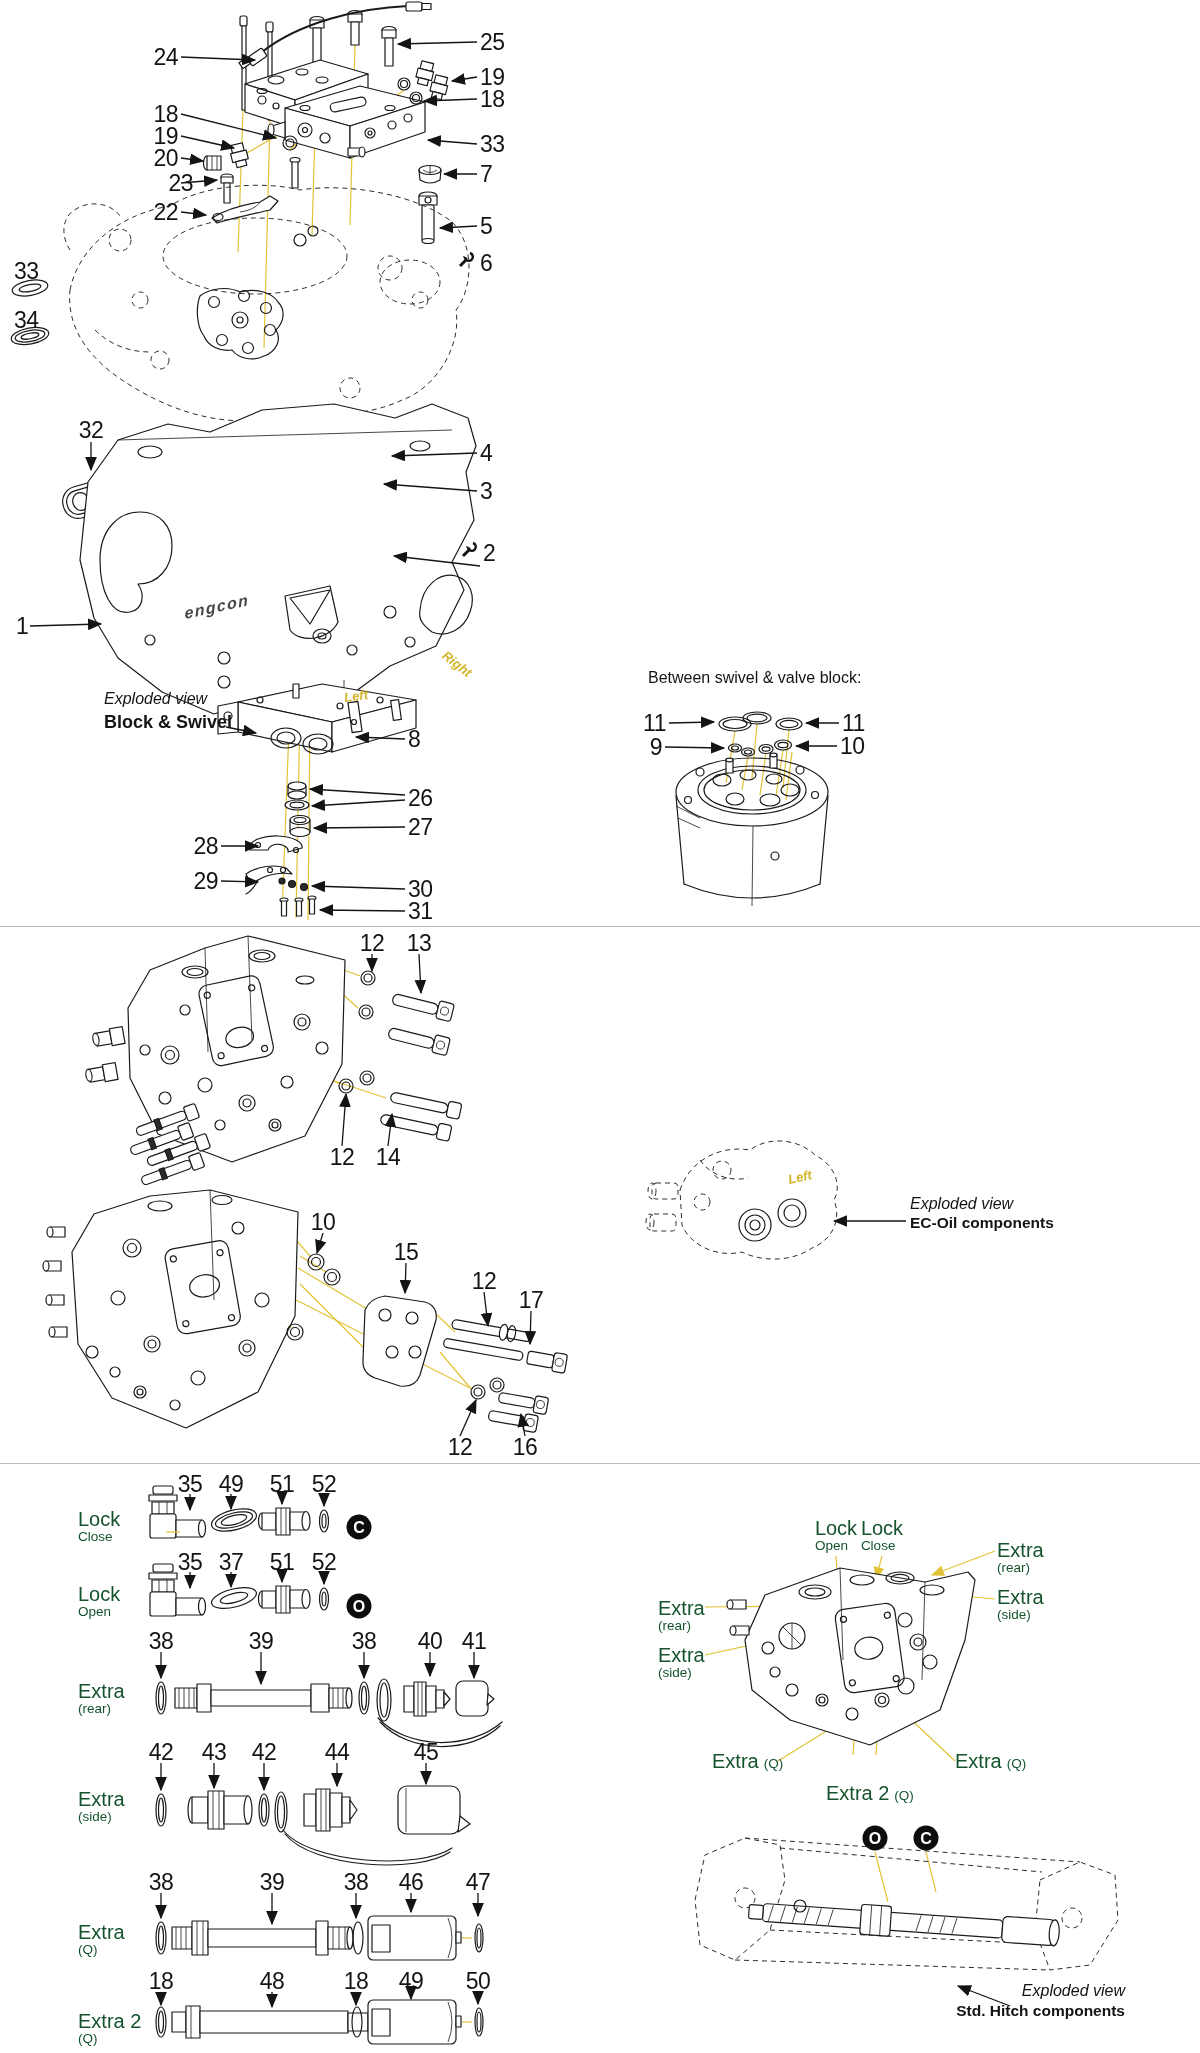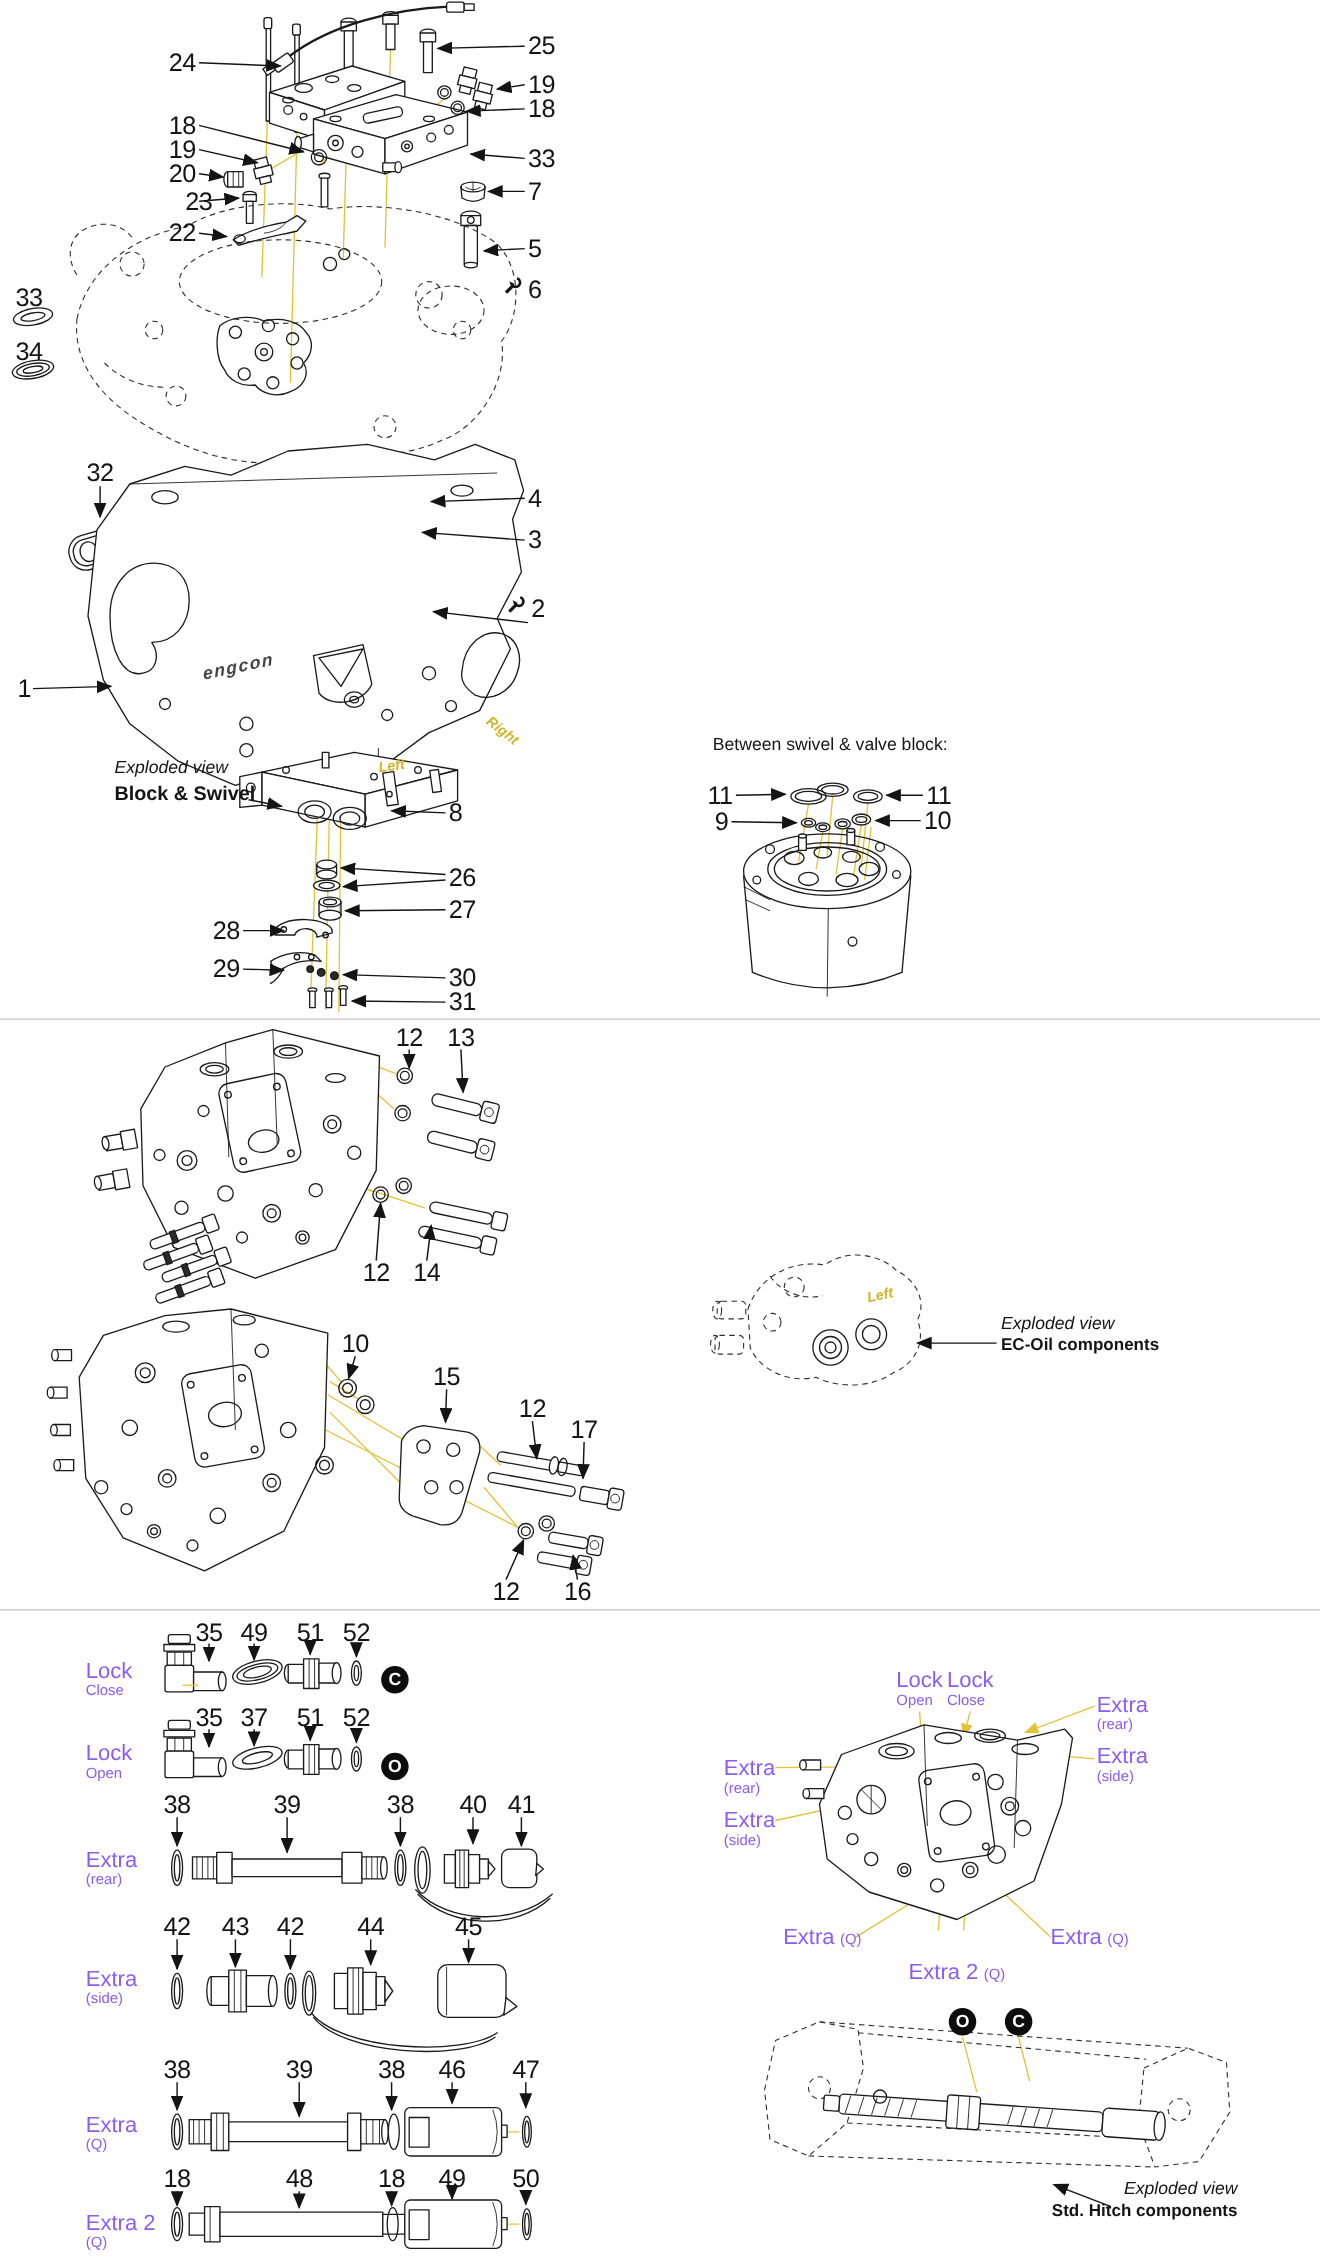--- a/index.html
+++ b/index.html
@@ -14,21 +14,21 @@
   .t-bold{position:absolute;font-weight:bold;font-size:18px;white-space:nowrap;transform:translate(0,-50%);}
   .t-sm{font-size:15.5px;}
   .ra{transform:translate(-100%,-50%) !important;}
   .h16{position:absolute;font-size:16px;white-space:nowrap;transform:translate(0,-50%);}
   .brand{position:absolute;font-weight:bold;font-style:italic;font-size:16px;color:#454545;
          letter-spacing:1.5px;transform:rotate(-12deg) skewX(-8deg);}
   .ylbl{position:absolute;font-weight:bold;font-style:italic;font-size:13px;color:#d3b42a;white-space:nowrap;}
   .rot-l1{transform:translate(-50%,-50%) rotate(-8deg);}
   .rot-r1{transform:translate(-50%,-50%) rotate(38deg);}
   .rot-l2{transform:translate(-50%,-50%) rotate(-12deg);}
-  .hdr{position:absolute;font-size:20px;line-height:1.05;white-space:nowrap;color:#8b5cf6;}
+  .hdr{position:absolute;font-size:20px;line-height:1.05;white-space:nowrap;color:#14532d;}
   .hdr .sub{font-size:13.5px;}
   .hdr.stack .sub{display:block;margin-top:0px;}
   .hdr.inline .sub{margin-left:5px;}
   .hdr.lock .main::first-letter{font-size:1.6em;line-height:0.72;}
   .hdr.cx{transform:translateX(-50%);}
   .badge{position:absolute;width:25px;height:25px;border-radius:50%;background:#0d0d0d;color:#fff;
          font-weight:bold;font-size:16px;line-height:25px;text-align:center;transform:translate(-50%,-50%);}
   svg{position:absolute;left:0;top:0;}
 </style>
 </head>

